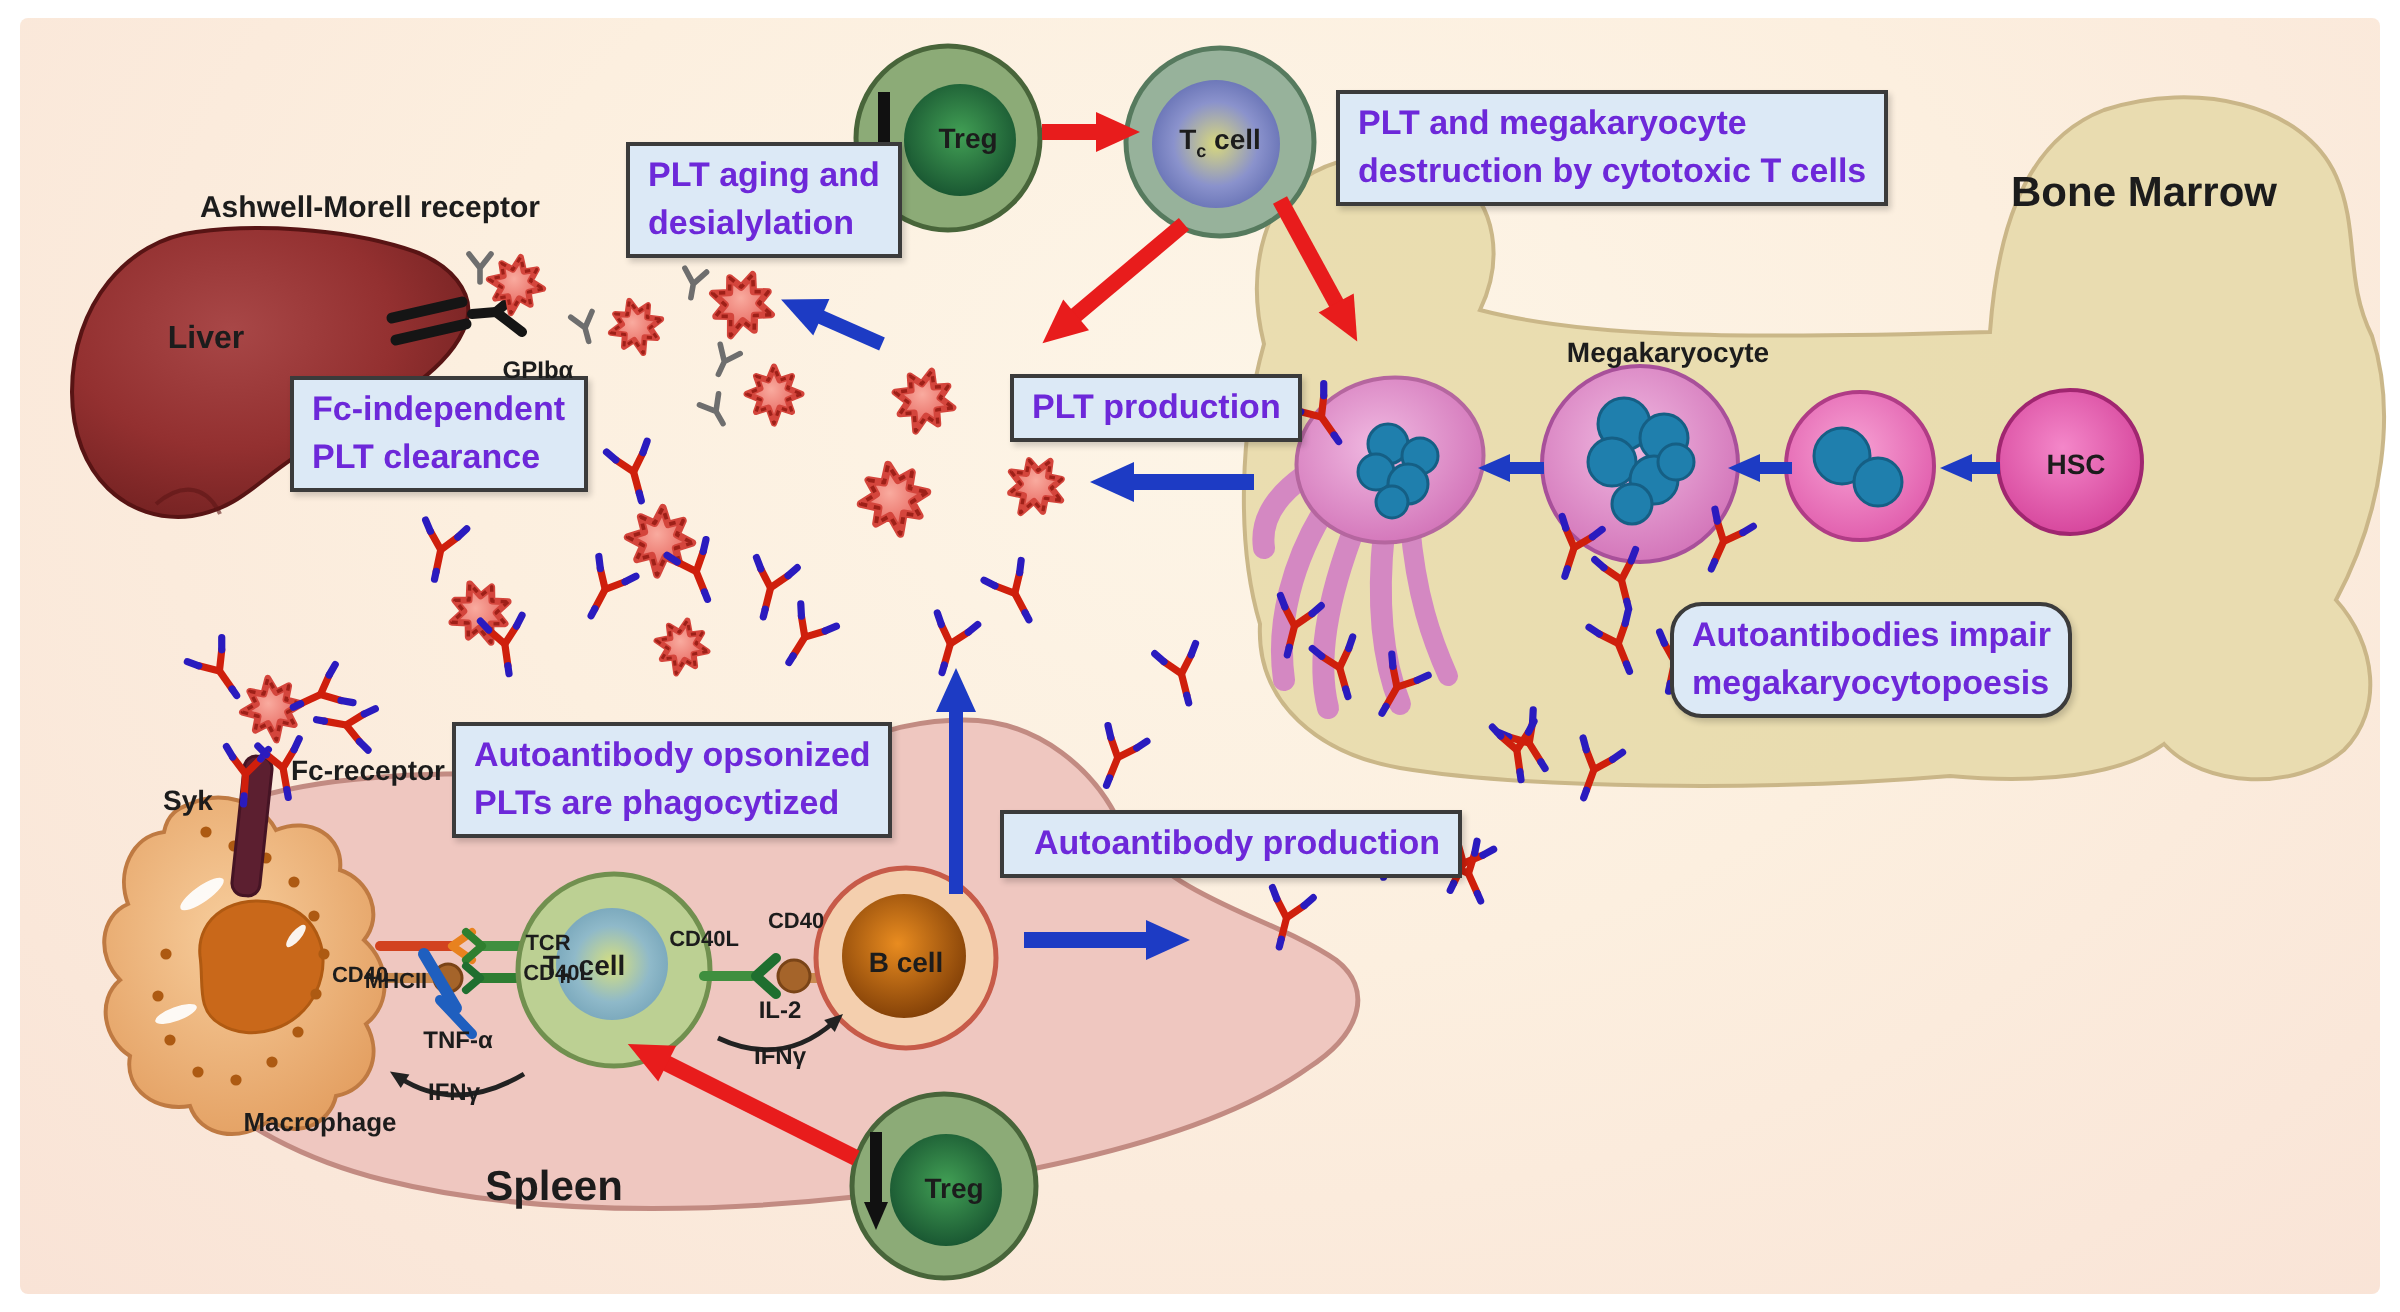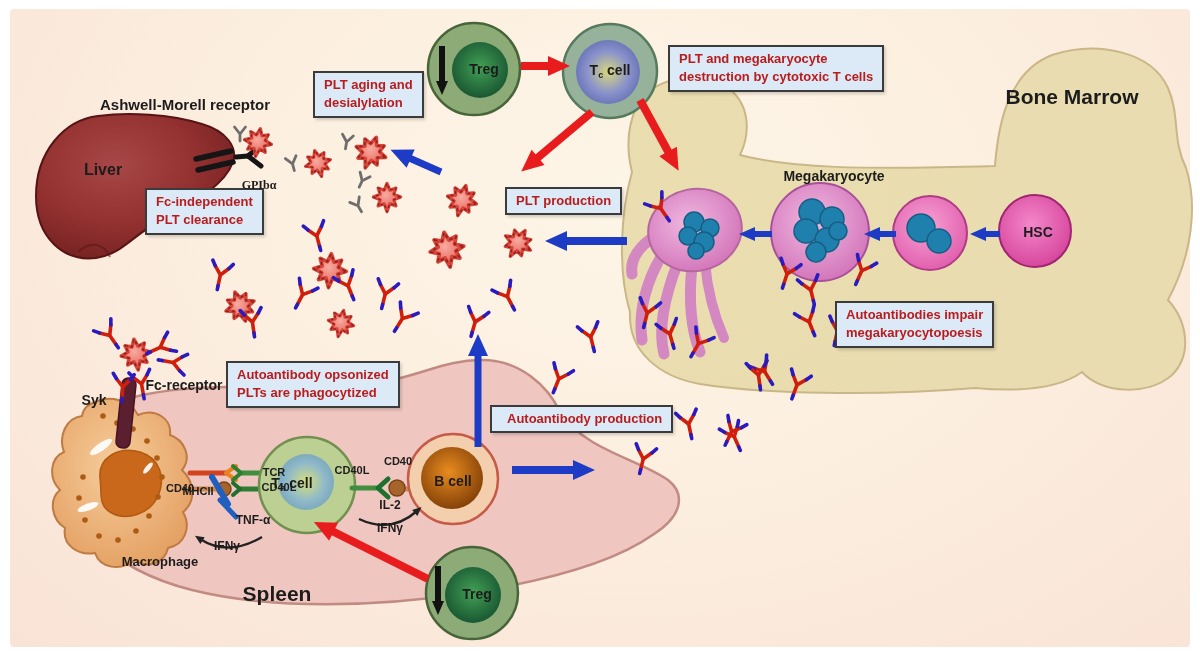--- a/index.html
+++ b/index.html
@@ -4,21 +4,21 @@
 <style>
   html,body{margin:0;padding:0;background:#ffffff;}
   #stage{position:relative;width:1200px;height:656px;background:#ffffff;overflow:hidden;
          font-family:"Liberation Sans",sans-serif;}
   #canvas{position:absolute;left:10px;top:9px;width:1180px;height:638px;border-radius:4px;
           background:radial-gradient(ellipse at 52% 30%, #fdf5e7 0%, #fcefdf 45%, #f9e3d6 100%);}
   svg{position:absolute;left:0;top:0;z-index:1;}
   .lbl{position:absolute;transform:translate(-50%,-50%);font-weight:bold;color:#1c1c1c;
        white-space:nowrap;z-index:3;}
   .box{position:absolute;background:#dce9f6;border:2px solid #3b3b3b;padding:3px 9px;
-       font-weight:bold;font-size:13px;line-height:1.42;color:#b91c1c;white-space:pre-line;
+       font-weight:bold;font-size:17px;line-height:1.42;color:#6d28d9;white-space:pre-line;
        box-shadow:1.5px 2px 3px rgba(0,0,0,0.18);z-index:3;}
   .sub{font-size:9px;}
   .s11{font-size:11px;} .s12{font-size:12px;} .s13{font-size:13px;}
   .s14{font-size:14px;} .s15{font-size:15px;} .s16{font-size:16px;} .s17{font-size:21px;}
 </style>
 </head>
 <body>
 
 <div id="stage">
 <div id="canvas"></div>
@@ -330,46 +330,46 @@
   </g>
 </svg>
 
 <div class="box" style="left:313px;top:71px;">PLT aging and
 desialylation</div>
 <div class="box" style="left:668px;top:45px;">PLT and megakaryocyte
 destruction by cytotoxic T cells</div>
 <div class="box" style="left:145px;top:188px;">Fc-independent
 PLT clearance</div>
 <div class="box" style="left:505px;top:187px;">PLT production</div>
-<div class="box" style="left:835px;top:301px;">Autoantibodies impair
+<div class="box" style="left:835px;top:301px;border-radius:16px;">Autoantibodies impair
 megakaryocytopoesis</div>
 <div class="box" style="left:226px;top:361px;">Autoantibody opsonized
 PLTs are phagocytized</div>
-<div class="box" style="left:490px;top:405px;padding-left:15px;">Autoantibody production</div>
+<div class="box" style="left:500px;top:405px;padding-left:15px;">Autoantibody production</div>
 
 <div class="lbl s15" style="left:185px;top:104px;">Ashwell-Morell receptor</div>
 <div class="lbl s16" style="left:103px;top:170px;">Liver</div>
-<div class="lbl s12" style="left:259px;top:185px;font-family:Liberation Serif, serif;">GPIbα</div>
+<div class="lbl s12" style="left:269px;top:185px;">GPIbα</div>
 <div class="lbl s17" style="left:1072px;top:97px;">Bone Marrow</div>
 <div class="lbl s14" style="left:834px;top:176px;">Megakaryocyte</div>
 <div class="lbl s14" style="left:1038px;top:232px;">HSC</div>
 <div class="lbl s14" style="left:94px;top:400px;">Syk</div>
 <div class="lbl s14" style="left:184px;top:385px;">Fc-receptor</div>
 <div class="lbl s13" style="left:160px;top:561px;">Macrophage</div>
 <div class="lbl s17" style="left:277px;top:594px;">Spleen</div>
 
 <div class="lbl s11" style="left:198px;top:475px;margin-top:16px;">MHCII</div>
 <div class="lbl s11" style="left:180px;top:488px;">CD40</div>
 <div class="lbl s11" style="left:274px;top:472px;">TCR</div>
 <div class="lbl s11" style="left:279px;top:487px;">CD40L</div>
 <div class="lbl s11" style="left:352px;top:470px;">CD40L</div>
 <div class="lbl s11" style="left:398px;top:461px;">CD40</div>
 <div class="lbl s12" style="left:390px;top:505px;">IL-2</div>
 <div class="lbl s12" style="left:390px;top:528px;">IFNγ</div>
-<div class="lbl s12" style="left:229px;top:520px;margin-left:24px;">TNF-α</div>
+<div class="lbl s12" style="left:229px;top:520px;">TNF-α</div>
 <div class="lbl s12" style="left:227px;top:546px;">IFNγ</div>
 
 <div class="lbl s14" style="left:484px;top:69px;">Treg</div>
 <div class="lbl s14" style="left:610px;top:71px;"><span>T</span><sub class="sub">c</sub> <span>cell</span></div>
 <div class="lbl s14" style="left:292px;top:484px;"><span>T</span><sub class="sub">h</sub> <span>cell</span></div>
 <div class="lbl s14" style="left:453px;top:481px;">B cell</div>
 <div class="lbl s14" style="left:477px;top:594px;">Treg</div>
 </div>
 
 </body></html>

